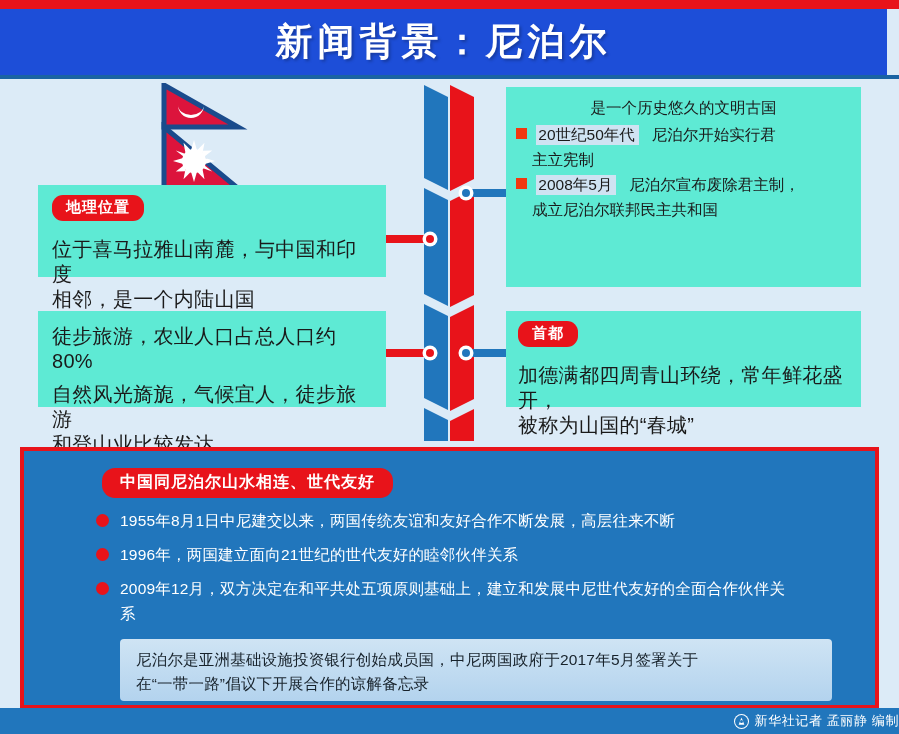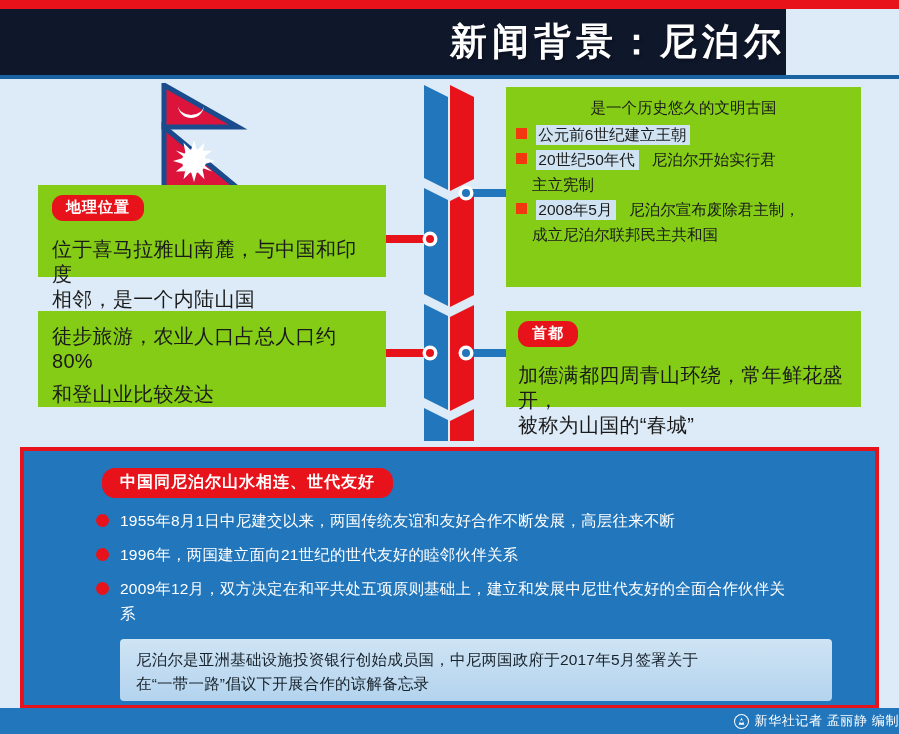--- a/index.html
+++ b/index.html
@@ -9,23 +9,23 @@
     background: #dcebf7;
     overflow: hidden;
     position: relative;
   }
   
   .top-red-bar {
     position: absolute; left: 0; top: 0; width: 899px; height: 9px;
     background: #e8131a;
   }
   .header-band {
-    position: absolute; left: 0; top: 9px; width: 786px; height: 66px;
-    background: #0f172a;
-    display: flex; align-items: center; justify-content: flex-end;
+    position: absolute; left: 0; top: 9px; width: 887px; height: 66px;
+    background: #1d4ed8;
+    display: flex; align-items: center; justify-content: center;
   }
   .header-title {
     color: #ffffff;
     font-size: 37px;
     font-weight: bold;
     letter-spacing: 5px;
     text-shadow: 2px 2px 3px rgba(0,0,0,0.25);
   }
   .header-underline {
     position: absolute; left: 0; top: 75px; width: 899px; height: 4px;
@@ -42,21 +42,21 @@
   .flag {
     position: absolute; left: 160px; top: 4px; width: 120px; height: 120px;
   }
 
   
   .ribbon { position: absolute; left: 420px; top: 0px; width: 62px; height: 362px; }
 
   
   .ibox {
     position: absolute;
-    background: #84cc16;
+    background: #5eead4;
     color: #1b1b1b;
   }
   .ibox.left  { left: 38px;  width: 348px; }
   .ibox.right { left: 506px; width: 355px; }
 
   #box-geo      { top: 106px; height: 92px; padding: 10px 14px 0 14px; }
   #box-agri     { top: 232px; height: 96px; padding: 13px 14px 0 14px; }
   #box-history  { top: 8px;   height: 200px; padding: 8px 10px 0 10px; }
   #box-capital  { top: 232px; height: 96px; padding: 10px 12px 0 12px; }
 
@@ -238,30 +238,27 @@
   </div>
 
   <div class="ibox left" id="box-geo">
     <span class="pill">地理位置</span>
     <div class="btext">位于喜马拉雅山南麓，与中国和印度</div>
     <div class="btext">相邻，是一个内陆山国</div>
   </div>
 
   <div class="ibox left" id="box-agri">
     <div class="btext spaced">徒步旅游，农业人口占总人口约80%</div>
+    <div class="btext">自然风光旖旎，气候宜人，徒步旅游</div>
     <div class="btext">和登山业比较发达</div>
   </div>
 
   <div class="ibox right" id="box-history">
     <div class="hrow center">是一个历史悠久的文明古国</div>
 
-    <div class="hrow">
-      <span class="sqbullet"></span>
-      <span class="hl">公元前6世纪建立王朝</span>
-    </div>
     <div class="hrow">
       <span class="sqbullet"></span>
       <span class="hl">20世纪50年代</span>
       &nbsp;&nbsp;<span>尼泊尔开始实行君</span>
     </div>
     <div class="hrow" style="padding-left:16px;">主立宪制</div>
     <div class="hrow">
       <span class="sqbullet"></span>
       <span class="hl">2008年5月</span>
       &nbsp;&nbsp;<span>尼泊尔宣布废除君主制，</span>

